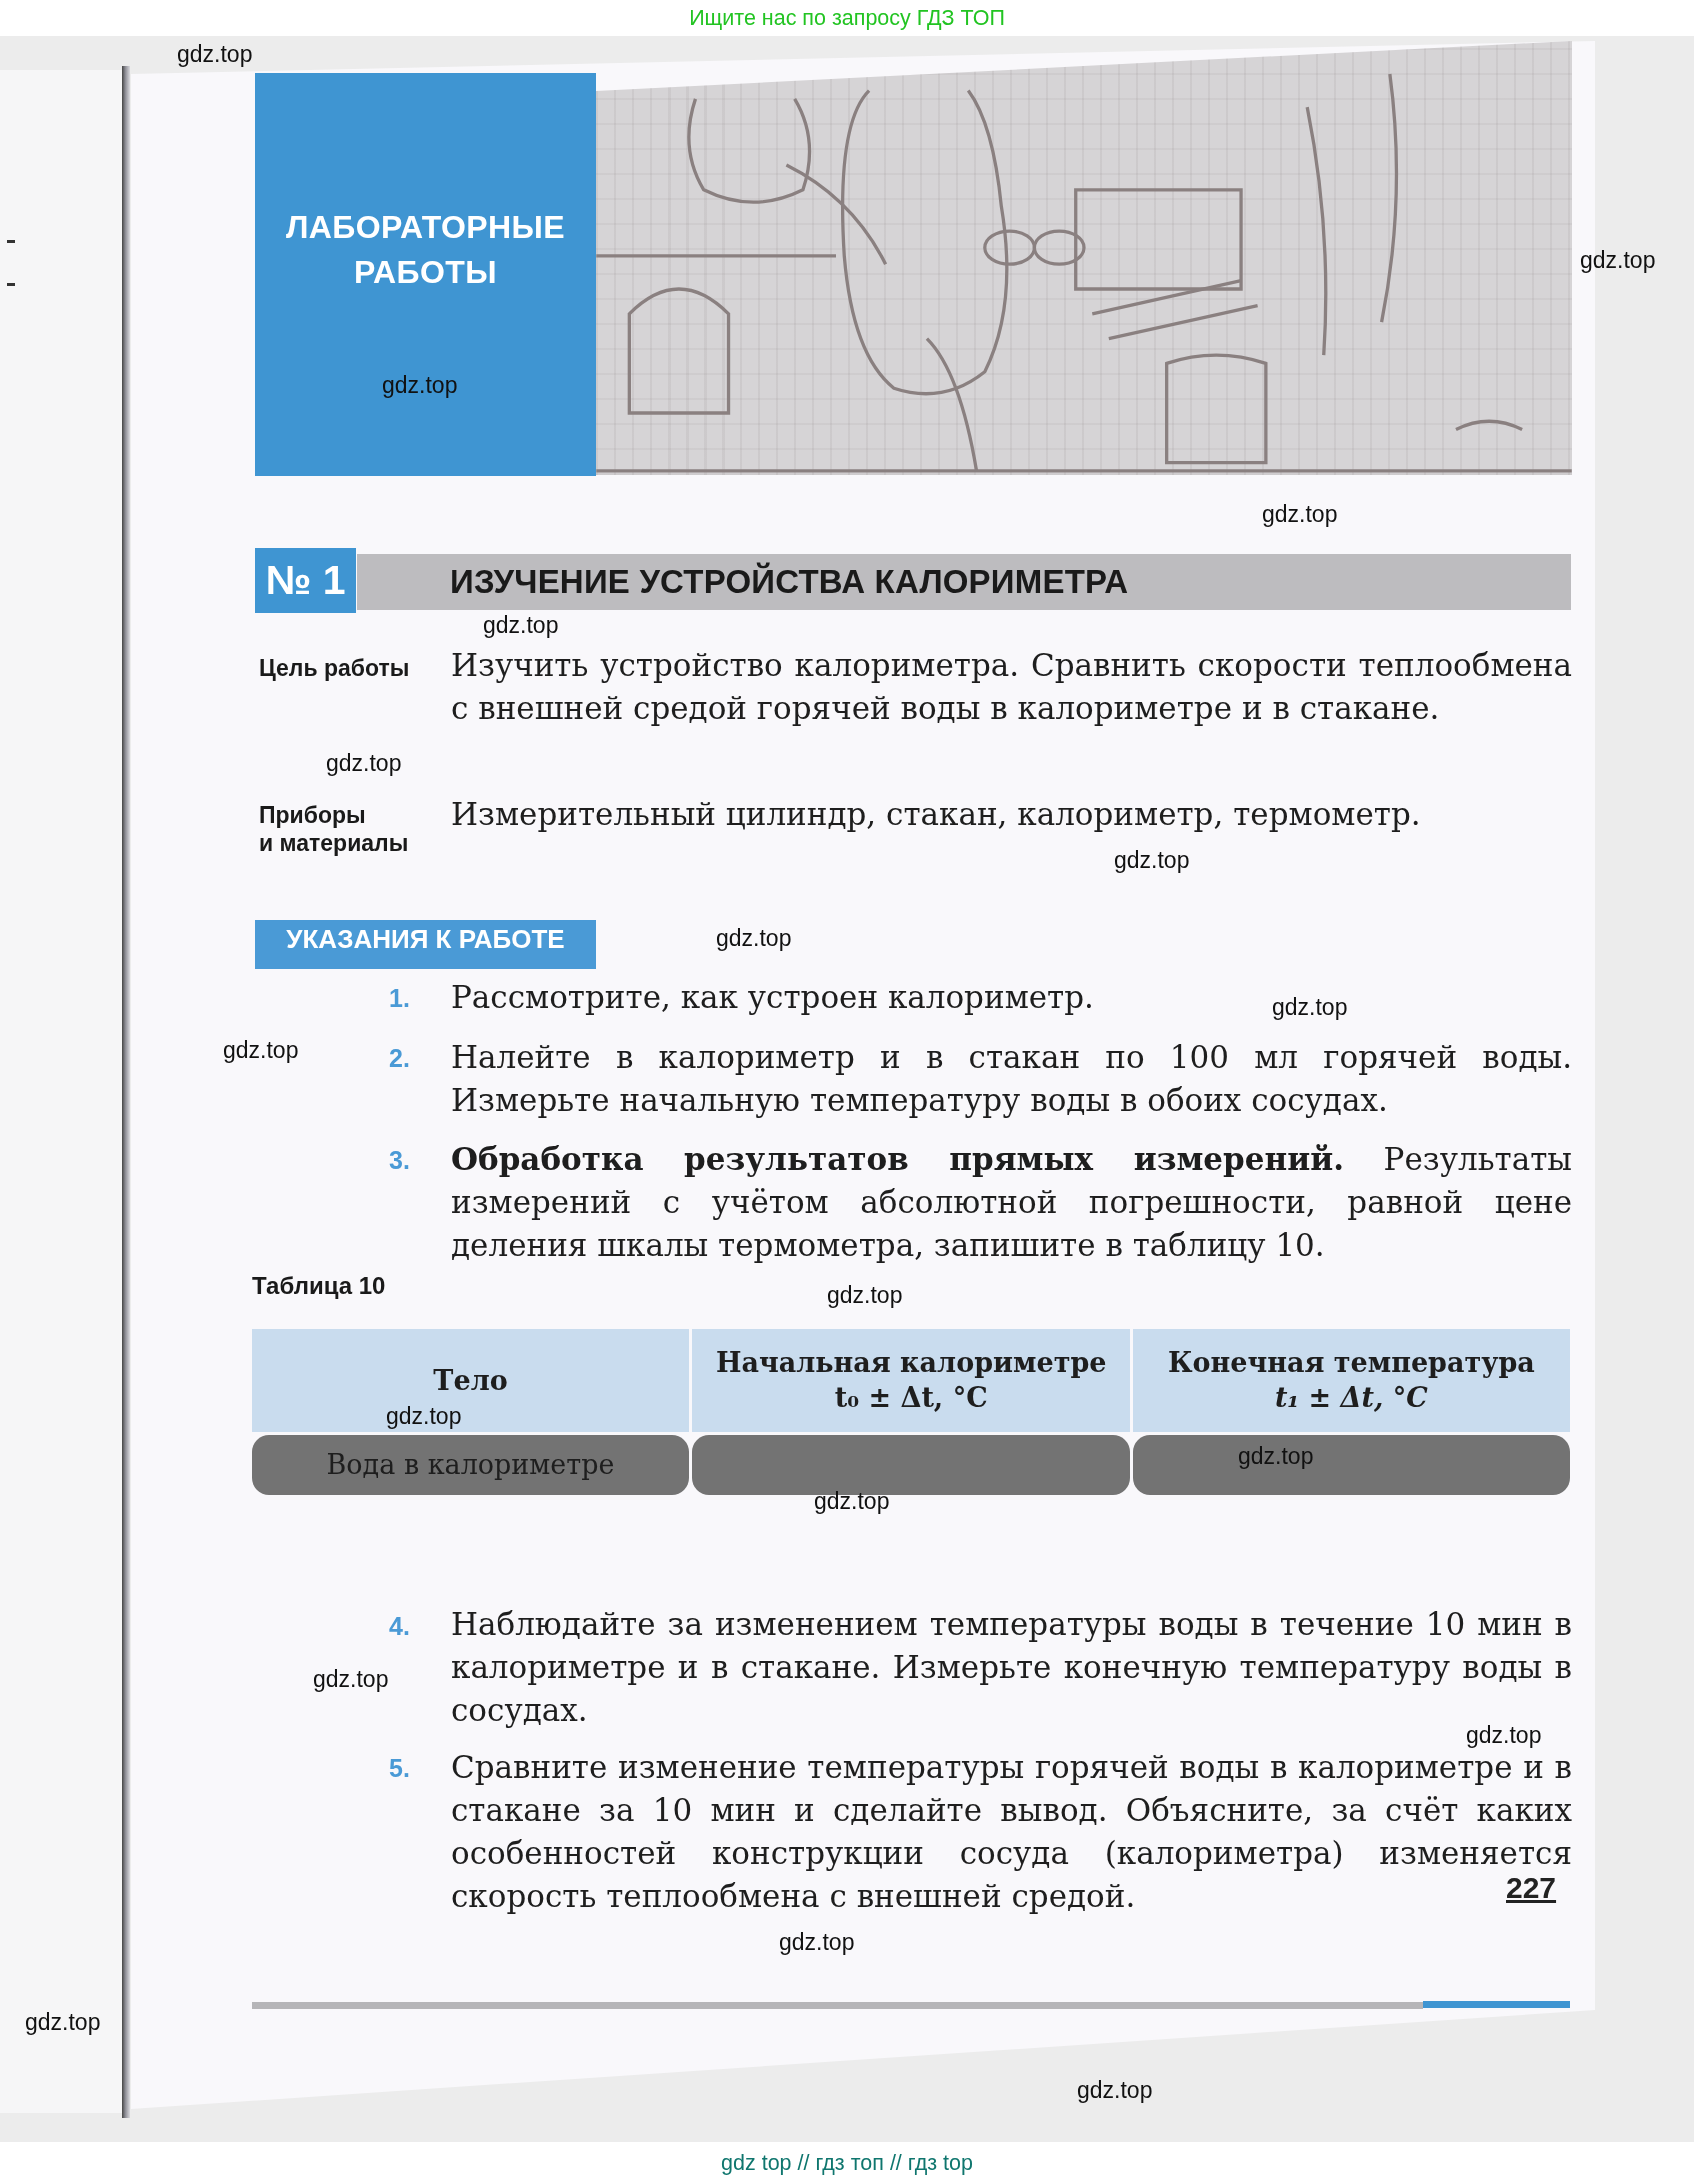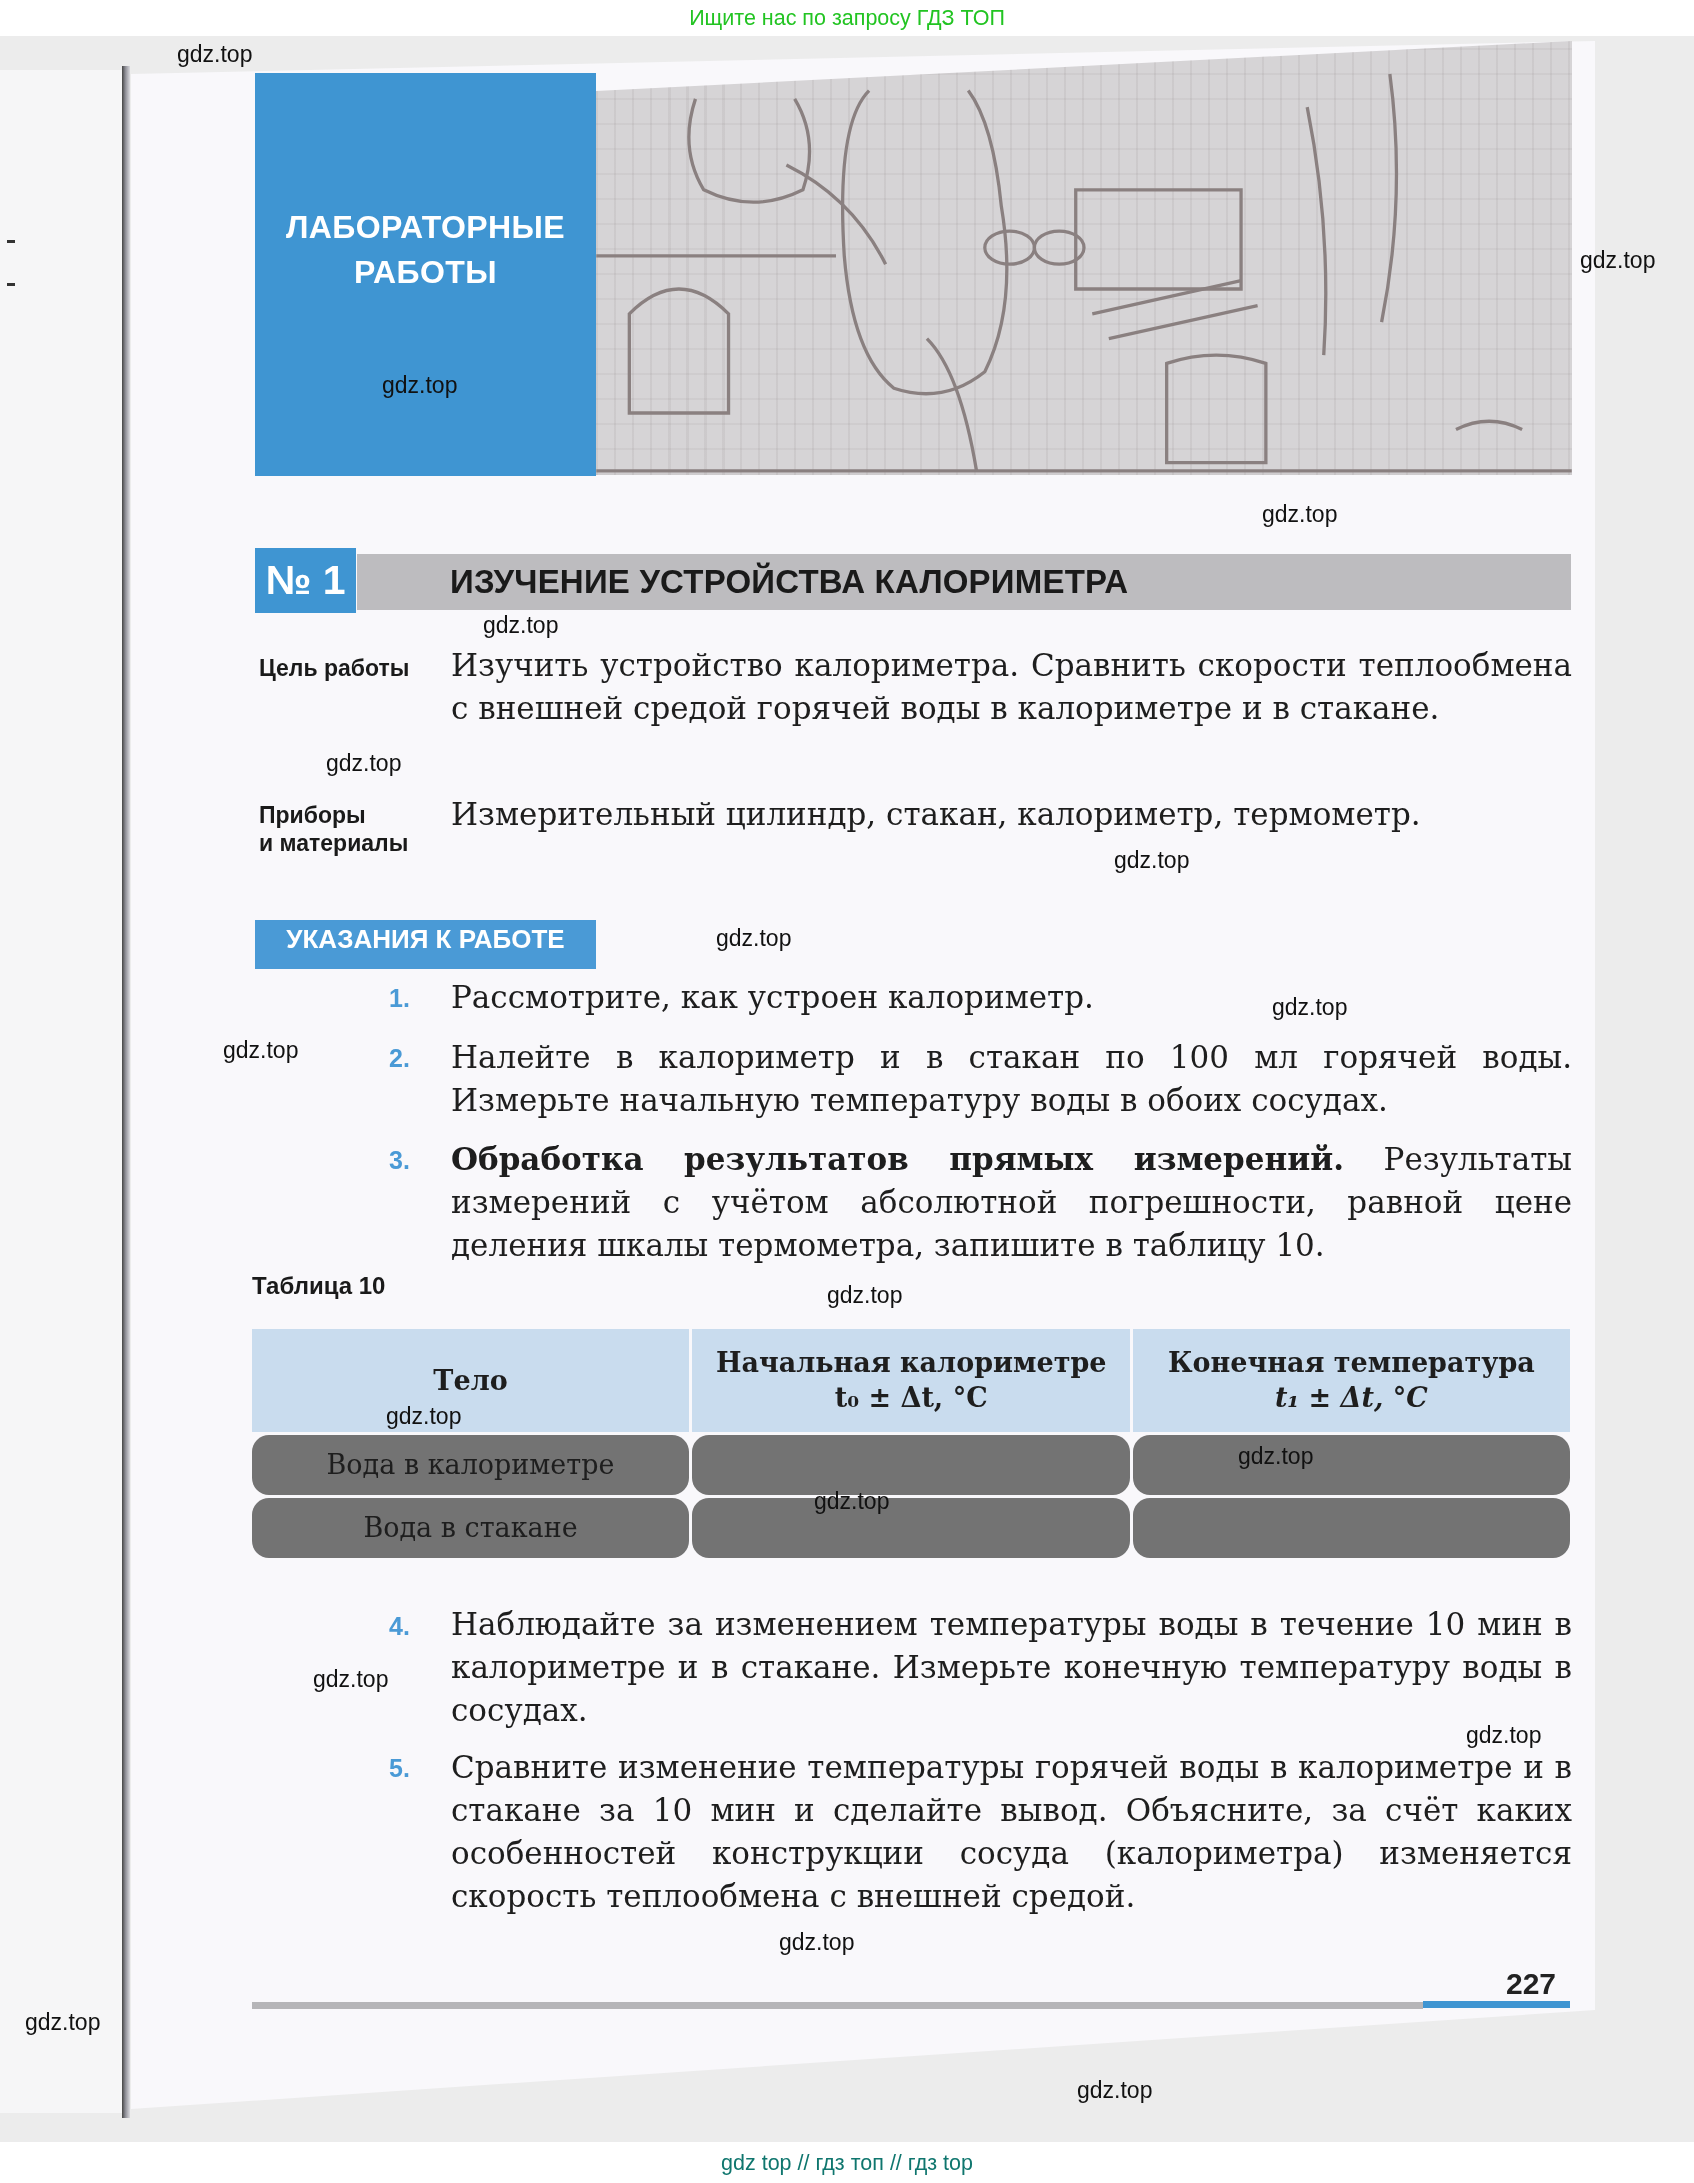--- a/index.html
+++ b/index.html
@@ -107,22 +107,22 @@
   }
   .footer-rule {
     position:absolute; left:252px; top:2002px; width:1171px; height:6.6px;
     background:#b6b5b8;
   }
   .footer-rule-accent {
     position:absolute; left:1423px; top:2001px; width:147px; height:7.4px;
     background:#3f95d2;
   }
   .page-number {
-    position:absolute; left:1506px; top:1967px; font-weight:bold; font-size:30px;
-    color:#222; font-family:"Liberation Sans", sans-serif;
+    position:absolute; left:1506px; top:1871px; font-weight:bold; font-size:30px;
+    color:#222; font-family:"Liberation Sans", sans-serif;text-decoration:underline;
   }
   .wm {
     position:absolute; font-family:"Liberation Sans", sans-serif;
     font-size:23px; color:#111; white-space:nowrap;
   }
 </style>
 </head>
 <body>
 
 <div class="top-banner">Ищите нас по запросу ГДЗ ТОП</div>
@@ -216,25 +216,20 @@
         <div style="font-style:italic">t₁ ± Δt, °C</div>
       </th>
     </tr>
   </thead>
   <tbody>
     <tr>
       <td>Вода в калориметре</td>
       <td></td>
       <td></td>
     </tr>
-    <tr>
-      <td>Вода в стакане</td>
-      <td></td>
-      <td></td>
-    </tr>
   </tbody>
 </table>
 
 <div class="step-num" style="top:1612px">4.</div>
 <div class="body-text" style="top:1603px">
   <span>Наблюдайте за изменением температуры воды в течение 10 мин в калориметре и в стакане. Измерьте конечную температуру воды в сосудах.</span>
 </div>
 
 <div class="step-num" style="top:1754px">5.</div>
 <div class="body-text" style="top:1746px">

